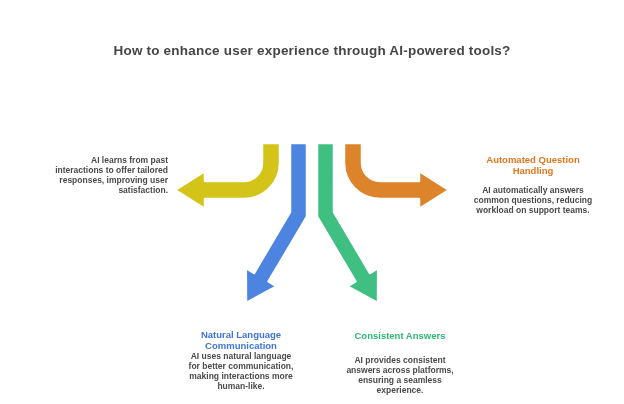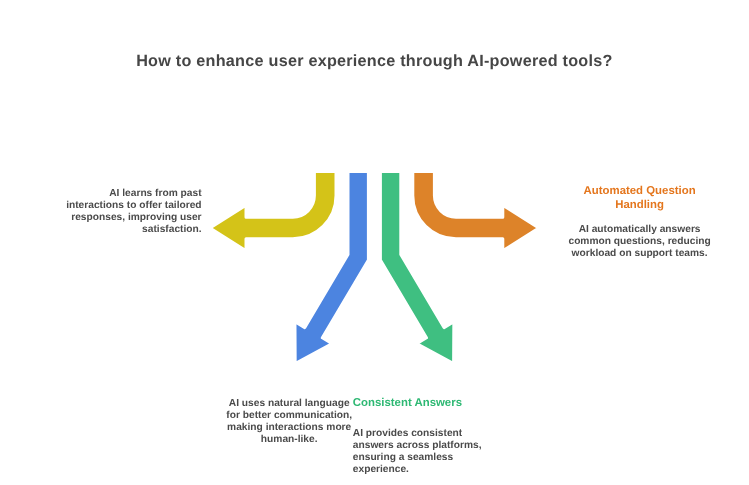--- a/index.html
+++ b/index.html
@@ -34,21 +34,21 @@
     font-weight:600;
     line-height:10px;
     white-space:pre-line;
   }
   .branch-left{left:28px;top:155px;width:140px;text-align:right;}
   .branch-left p{}
   .branch-right{left:469px;top:155px;width:128px;text-align:center;}
   .branch-right p{margin-top:9px;}
   .branch-bottom-left{left:166px;top:330px;width:150px;text-align:center;}
   .branch-bottom-left p{margin-top:0;}
-  .branch-bottom-right{left:294px;top:331px;width:152px;}
+  .branch-bottom-right{left:324px;top:331px;width:152px;text-align:center;}
   .branch-bottom-right p{margin-top:13px;}
 </style>
 </head>
 <body>
 
 <div class="stage">
 
   <div class="title" style="color: rgb(70, 70, 70);">How to enhance user experience through AI-powered tools?</div>
 
   <svg class="arrows" width="624" height="404" viewBox="0 0 624 404">
@@ -71,20 +71,22 @@
 
   <div class="branch branch-right">
     <h3 style="color: rgb(228, 118, 29);">Automated Question
 Handling</h3>
     <p style="color: rgb(74, 74, 74);">AI automatically answers
 common questions, reducing
 workload on support teams.</p>
   </div>
 
   <div class="branch branch-bottom-left">
+    <h3 style="color: rgb(61, 116, 216);">Natural Language
+Communication</h3>
     <p style="color: rgb(74, 74, 74);">AI uses natural language
 for better communication,
 making interactions more
 human-like.</p>
   </div>
 
   <div class="branch branch-bottom-right">
     <h3 style="color: rgb(46, 184, 115);">Consistent Answers</h3>
     <p style="color: rgb(74, 74, 74);">AI provides consistent
 answers across platforms,

